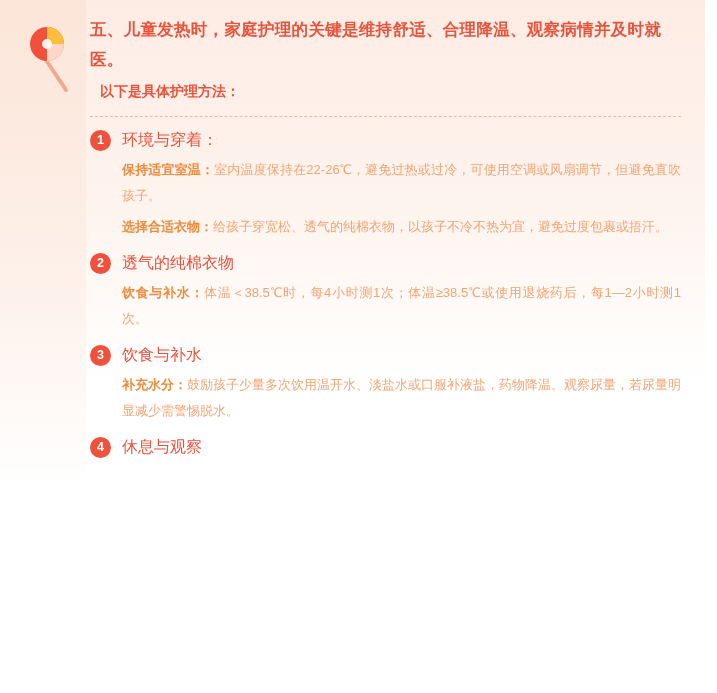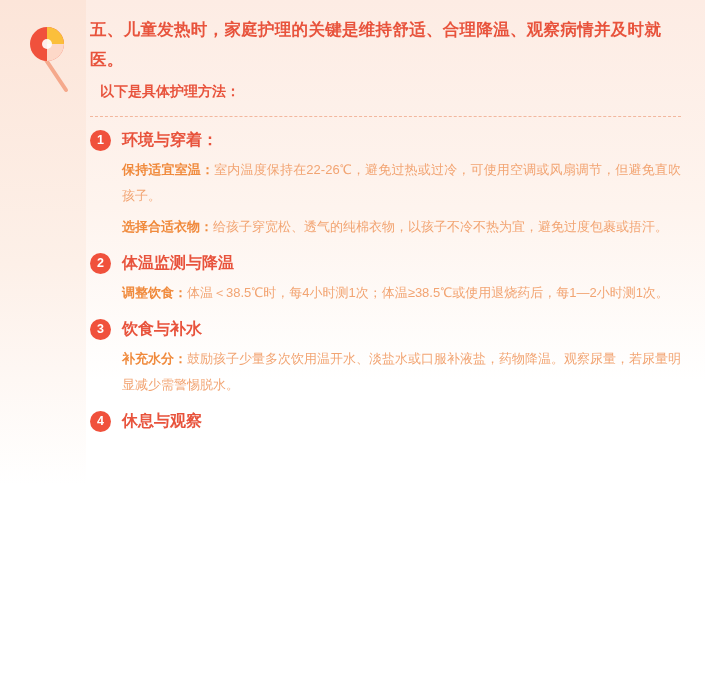--- a/index.html
+++ b/index.html
@@ -82,21 +82,21 @@
     background: #f0513c;
     color: #ffffff;
     font-size: 12.5px;
     font-weight: bold;
     line-height: 21px;
     text-align: center;
   }
   .block-title {
     color: #e8533c;
     font-size: 16px;
-    font-weight: bold;
+    font-weight: normal;
     line-height: 22px;
     margin: 0 0 6px 0;
   }
   .para {
     font-size: 13px;
     line-height: 26px;
     color: #f2a05a;
     margin: 0 0 5px 0;
     text-align: justify;
   }
@@ -139,23 +139,23 @@
       <p class="para">
         <span class="term">保持适宜室温：</span><span class="body">室内温度保持在22-26℃，避免过热或过冷，可使用空调或风扇调节，但避免直吹孩子。</span>
       </p>
       <p class="para">
         <span class="term">选择合适衣物：</span><span class="body">给孩子穿宽松、透气的纯棉衣物，以孩子不冷不热为宜，避免过度包裹或捂汗。</span>
       </p>
     </div>
 
     <div class="block">
       <div class="badge">2</div>
-      <div class="block-title">体温监测与降温</div>
+      <div class="block-title">透气的纯棉衣物</div>
       <p class="para">
-        <span class="term">调整饮食：</span><span class="body">体温＜38.5℃时，每4小时测1次；体温≥38.5℃或使用退烧药后，每1—2小时测1次。</span>
+        <span class="term">饮食与补水：</span><span class="body">体温＜38.5℃时，每4小时测1次；体温≥38.5℃或使用退烧药后，每1—2小时测1次。</span>
       </p>
     </div>
 
     <div class="block">
       <div class="badge">3</div>
       <div class="block-title">饮食与补水</div>
       <p class="para">
         <span class="term">补充水分：</span><span class="body">鼓励孩子少量多次饮用温开水、淡盐水或口服补液盐，药物降温。观察尿量，若尿量明显减少需警惕脱水。</span>
       </p>
     </div>

